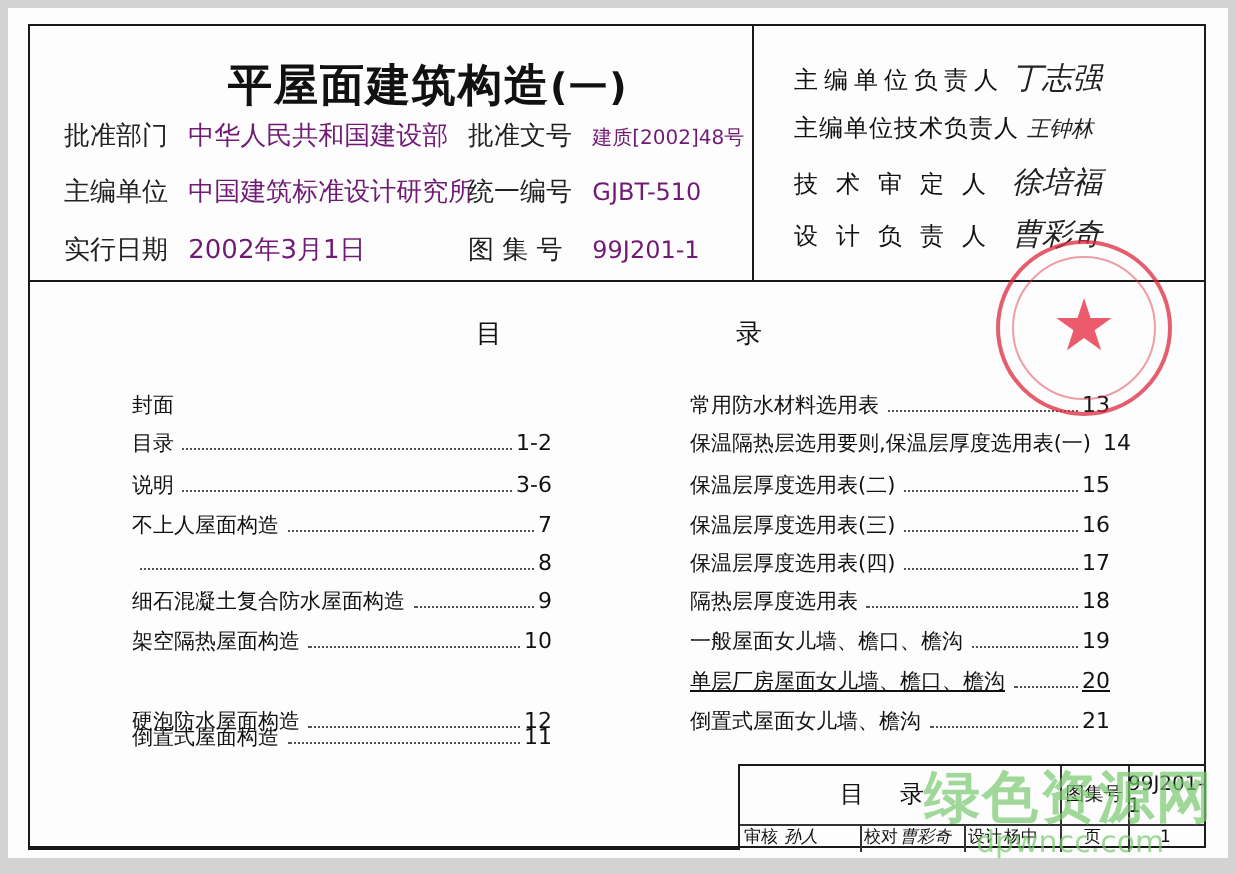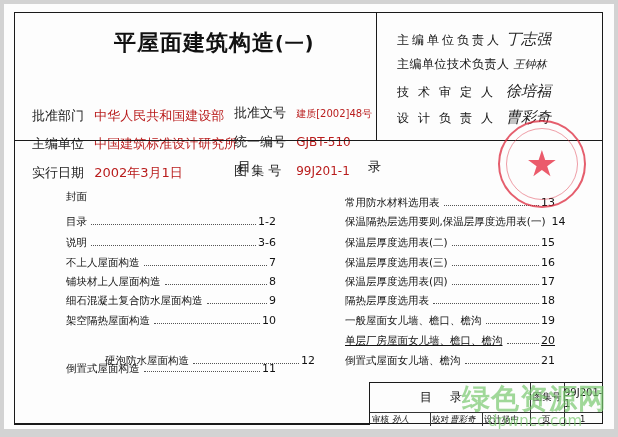--- a/index.html
+++ b/index.html
@@ -9,21 +9,21 @@
     }
     .page { position:absolute; left:4px; top:4px; width:610px; height:425px; background:#fdfdfd; }
     .frame { position:absolute; left:14px; top:12px; width:589px; height:412px; border:1.5px solid #1a1a1a; box-sizing:border-box; }
     .hdr-left { position:absolute; left:14px; top:12px; width:362px; height:129px; }
     .hdr-right { position:absolute; left:376px; top:12px; width:227px; height:129px; border-left:1.5px solid #1a1a1a; box-sizing:border-box; }
     .hdr-line { position:absolute; left:14px; top:140px; width:589px; height:0; border-top:1.5px solid #1a1a1a; }
     .title { position:absolute; left:100px; top:16px; font-size:22px; font-weight:bold; letter-spacing:1px; }
     .title .paren { font-size:19px; font-weight:bold; }
     .meta-row { position:absolute; font-size:13px; white-space:nowrap; }
     .meta-label { display:inline-block; color:#222; }
-    .meta-val { display:inline-block; color:#b91c1c;margin-top:48px; }
+    .meta-val { display:inline-block; color:#701a75; }
     .sig-row { position:absolute; left:20px; font-size:12px; letter-spacing:3px; white-space:nowrap; }
     .sig-row .sig { font-family:"DejaVu Serif", serif; font-style:italic; font-size:15px; letter-spacing:0; margin-left:4px; color:#222; }
     .toc-head { position:absolute; top:158px; font-size:13px; }
     .toc-item { position:absolute; font-size:10.5px; white-space:nowrap; display:flex; align-items:baseline; }
     .toc-item .lbl { }
     .toc-item .dots { flex:1; border-bottom:1px dotted #555; margin:0 2px 3px 4px; height:0; }
     .toc-item .pg { font-size:11px; }
     .stamp { position:absolute; left:498px; top:120px; width:88px; height:88px; border-radius:50%; border:2.5px solid rgba(220,40,60,0.75); box-sizing:border-box; }
     .stamp .inner { position:absolute; left:6px; top:6px; right:6px; bottom:6px; border-radius:50%; border:1px solid rgba(220,40,60,0.45); }
     .stamp .star { position:absolute; left:0; right:0; top:24px; text-align:center; font-size:36px; color:rgba(230,50,70,0.8); line-height:1; }
@@ -86,59 +86,58 @@
   <div class="sig-row" style="top:70px; letter-spacing:9px;">
     <span>技术审定人</span><span class="sig">徐培福</span>
   </div>
 </div>
 
 <div class="hdr-line"></div>
 
 <div class="toc-head" style="left:238px;">目</div>
 <div class="toc-head" style="left:368px;">录</div>
 
-<div class="toc-item" style="left:66px; top:190px; width:210px;">
+<div class="toc-item" style="left:66px; top:196px; width:210px;">
   <span class="lbl">封面</span>
 </div>
 <div class="toc-item" style="left:66px; top:215px; width:210px;">
   <span class="lbl">目录</span>
     <span class="dots"></span>
     <span class="pg">1-2</span>
 </div>
 <div class="toc-item" style="left:66px; top:236px; width:210px;">
   <span class="lbl">说明</span>
     <span class="dots"></span>
     <span class="pg">3-6</span>
 </div>
 <div class="toc-item" style="left:66px; top:256px; width:210px;">
   <span class="lbl">不上人屋面构造</span>
     <span class="dots"></span>
     <span class="pg">7</span>
 </div>
 <div class="toc-item" style="left:66px; top:275px; width:210px;">
-  <span class="lbl">铺块材上人屋面构造</span>
     <span class="dots"></span>
     <span class="pg">8</span>
 </div>
 <div class="toc-item" style="left:66px; top:294px; width:210px;">
   <span class="lbl">细石混凝土复合防水屋面构造</span>
     <span class="dots"></span>
     <span class="pg">9</span>
 </div>
 <div class="toc-item" style="left:66px; top:314px; width:210px;">
   <span class="lbl">架空隔热屋面构造</span>
     <span class="dots"></span>
     <span class="pg">10</span>
 </div>
 <div class="toc-item" style="left:66px; top:344px; width:210px;margin-top:18px;">
   <span class="lbl">倒置式屋面构造</span>
     <span class="dots"></span>
     <span class="pg">11</span>
 </div>
-<div class="toc-item" style="left:66px; top:354px; width:210px;margin-left:39px;">
+<div class="toc-item" style="left:66px; top:354px; width:210px;">
   <span class="lbl">硬泡防水屋面构造</span>
     <span class="dots"></span>
     <span class="pg">12</span>
 </div>
 
 <div class="toc-item" style="left:345px; top:196px; width:210px;">
   <span class="lbl">常用防水材料选用表</span>
     <span class="dots"></span>
     <span class="pg">13</span>
 </div>

